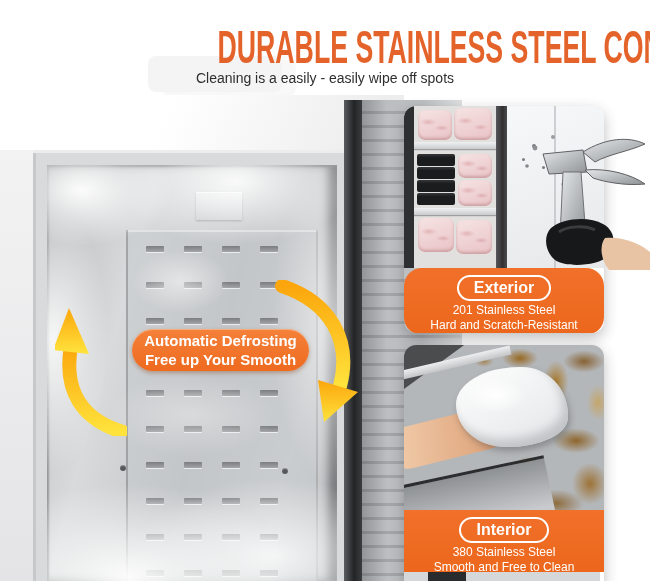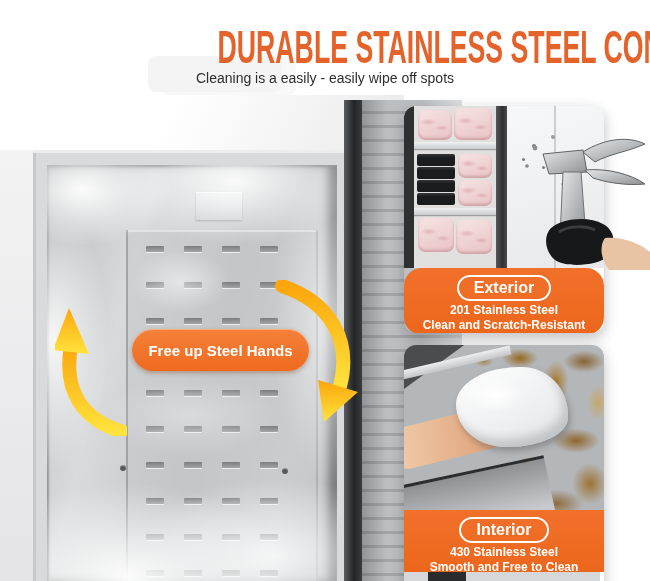--- a/index.html
+++ b/index.html
@@ -74,21 +74,21 @@
   .card2{top:345px;height:262px;}
   .card-photo{position:relative;width:100%;overflow:hidden;}
   .card1 .card-photo{height:162px;background:linear-gradient(160deg,#fafbfc,#e6e8ea);}
   .card2 .card-photo{height:165px;background:#b4b7ba;}
   .card-label{position:relative;width:100%;background:linear-gradient(180deg,#f1702a,#ec671c);
     text-align:center;color:#fff;}
   .card1 .card-label{height:67px;border-radius:18px;}
   .card2 .card-label{height:62px;}
   .badge{display:inline-block;margin-top:7px;padding:1px 15px;border:2px solid #fff;
     border-radius:999px;font-size:16px;font-weight:bold;line-height:20px;}
-  .card-line{font-size:12px;font-weight:bold;line-height:15px;}
+  .card-line{font-size:12px;font-weight:normal;line-height:15px;}
   .card-line.first{margin-top:2px;}
 
   
   .c1-frame{left:0;top:0;width:10px;height:162px;background:#2e2f31;}
   .c1-fridge{left:10px;top:0;width:82px;height:162px;background:#e2e0de;}
   .shelf{position:absolute;left:0;width:82px;height:7px;
     background:linear-gradient(180deg,#eef0f2,#c9cbcd);box-shadow:0 1px 1px rgba(90,92,94,.5);}
   .meat{position:absolute;border-radius:7px;
     background:
       radial-gradient(12px 5px at 30% 40%,rgba(214,150,155,.55),rgba(214,150,155,0) 70%),
@@ -215,21 +215,22 @@
       <linearGradient id="gR" x1="0" y1="0" x2="0" y2="1">
         <stop offset="0" stop-color="#FBA60C"></stop>
           <stop offset="1" stop-color="#FFE33C"></stop>
       </linearGradient>
     </defs>
     <path d="M8,6 C56,22 78,60 66,106" stroke="url(#gR)" stroke-width="14" fill="none" stroke-linecap="round"></path>
     <polygon points="44,100 84,112 50,142" fill="url(#gR)"></polygon>
   </svg>
 
   <div class="abs banner">
-    <span>Free up Steel Hands</span>
+    <span>Automatic Defrosting</span>
+    <span>Free up Your Smooth</span>
   </div>
 
   <div class="abs card card1">
     <div class="card-photo">
       <div class="abs c1-frame"></div>
       <div class="abs c1-fridge">
         <div class="meat" style="left:4px;top:4px;width:34px;height:30px;"></div>
         <div class="meat" style="left:40px;top:2px;width:38px;height:32px;"></div>
         <div class="shelf" style="top:36px;"></div>
         <div class="bin" style="top:48px;"></div>
@@ -244,21 +245,21 @@
       </div>
       <div class="abs c1-divider"></div>
       <div class="abs c1-doorline"></div>
       <div class="speck" style="left:128px;top:38px;width:4px;height:4px;"></div>
       <div class="speck" style="left:118px;top:52px;width:3px;height:3px;"></div>
       <div class="speck" style="left:138px;top:60px;width:3px;height:3px;"></div>
     </div>
     <div class="card-label">
       <span class="badge">Exterior</span>
       <div class="card-line first">201 Stainless Steel</div>
-      <div class="card-line">Clean and Scratch-Resistant</div>
+      <div class="card-line">Hard and Scratch-Resistant</div>
     </div>
   </div>
 
   <svg class="abs hammer-overlay" viewBox="0 0 145 142">
     <defs>
       <linearGradient id="gH" x1="0" y1="0" x2="1" y2="1">
         <stop offset="0" stop-color="#e4e7e9"></stop>
           <stop offset="1" stop-color="#8f9295"></stop>
       </linearGradient>
     </defs>
@@ -286,18 +287,18 @@
       <div class="abs c2-corner"></div>
       <div class="abs c2-bar"></div>
       <div class="abs c2-sheet"></div>
       <div class="abs c2-arm"></div>
       <div class="finger" style="left:78px;top:64px;width:16px;height:16px;"></div>
       <div class="finger" style="left:88px;top:80px;width:14px;height:14px;"></div>
       <div class="abs c2-cloth"></div>
     </div>
     <div class="card-label">
       <span class="badge">Interior</span>
-      <div class="card-line first">430 Stainless Steel</div>
+      <div class="card-line first">380 Stainless Steel</div>
       <div class="card-line">Smooth and Free to Clean</div>
     </div>
   </div>
 
 </div>
 
 </body></html>

